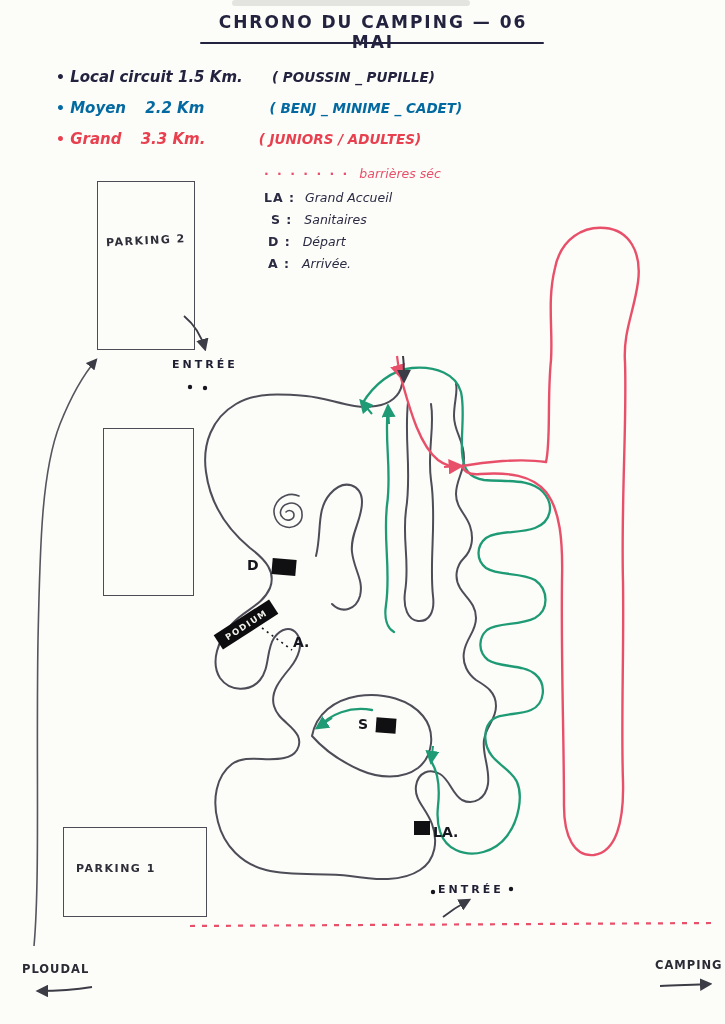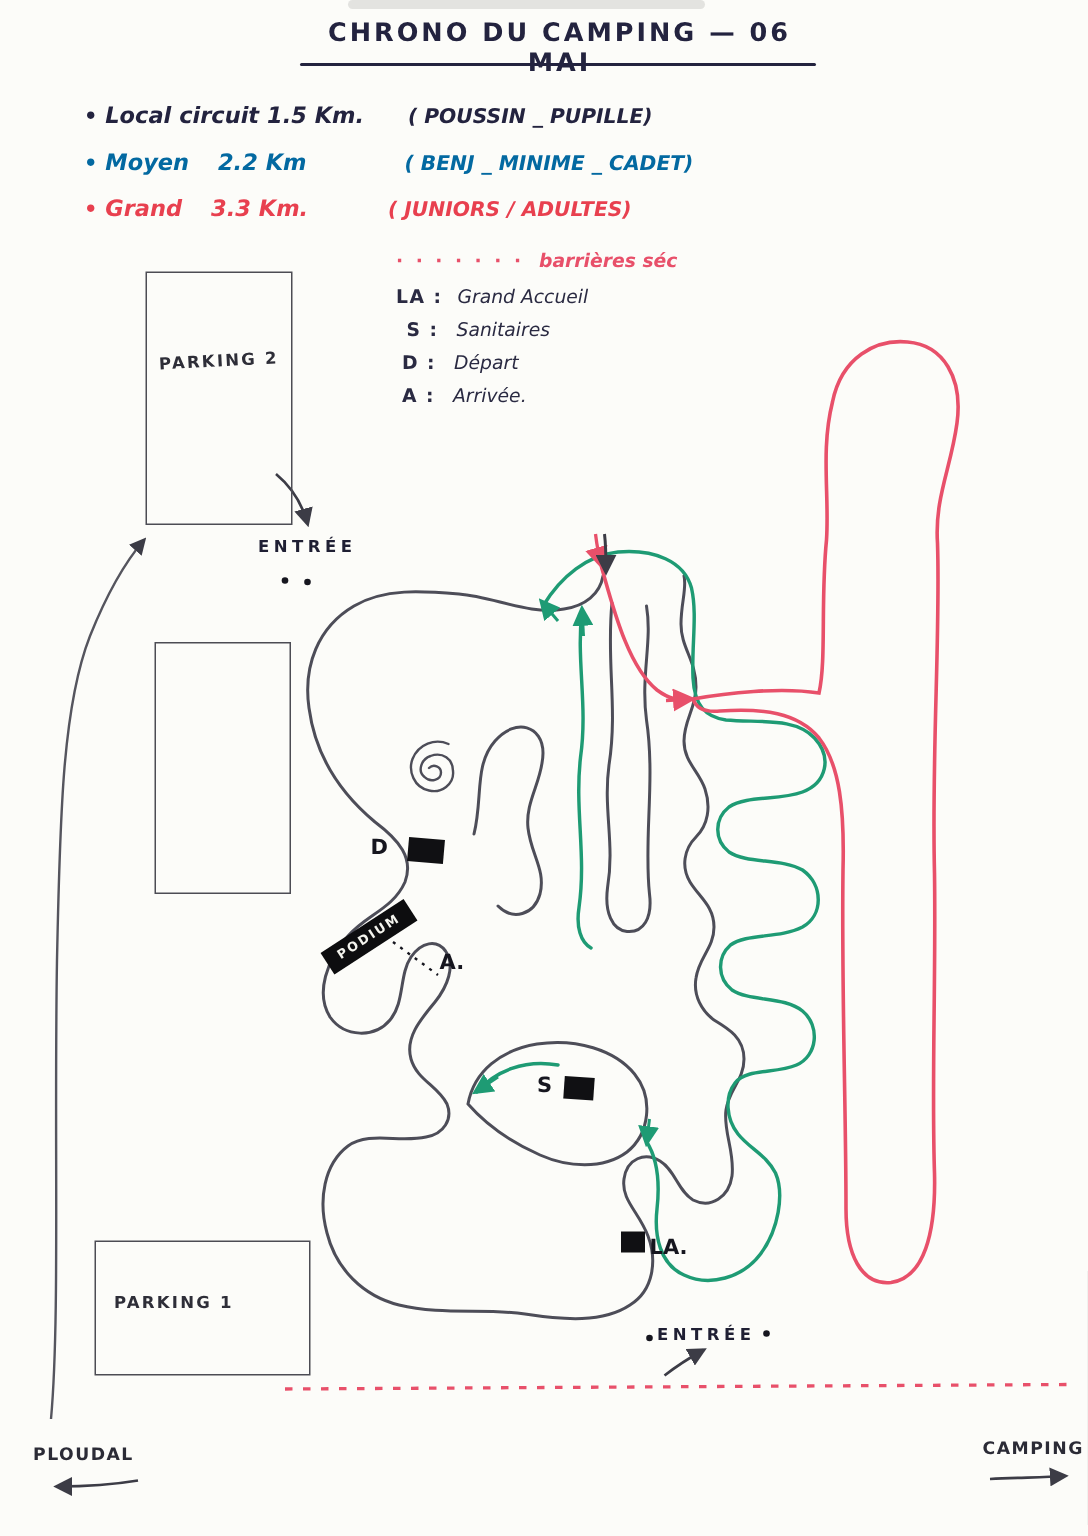--- a/index.html
+++ b/index.html
@@ -135,21 +135,21 @@
   </div>
   <div class="abs circuit-row c-red" style="left:56px;top:130px;">
     <span class="bullet">•</span>
     <span>Grand</span>
     <span style="margin-left:14px;">3.3 Km.</span>
     <span style="margin-left:48px;font-size:13.5px;">( JUNIORS / ADULTES)</span>
   </div>
 
   <div class="abs legend" style="left:264px;top:166px;">
     <span class="legend-dots">· · · · · · ·</span>
-    <span class="hand" style="color:#e8506a;font-weight:bold;margin-left:6px;">barrières séc</span>
+    <span class="hand" style="color:#e8506a;font-weight:normal;margin-left:6px;">barrières séc</span>
   </div>
   <div class="abs legend" style="left:264px;top:190px;">
     <span class="legend-key">LA :</span>
     <span class="hand" style="margin-left:6px;">Grand Accueil</span>
   </div>
   <div class="abs legend" style="left:271px;top:212px;">
     <span class="legend-key">S :</span>
     <span class="hand" style="margin-left:8px;">Sanitaires</span>
   </div>
   <div class="abs legend" style="left:268px;top:234px;">

